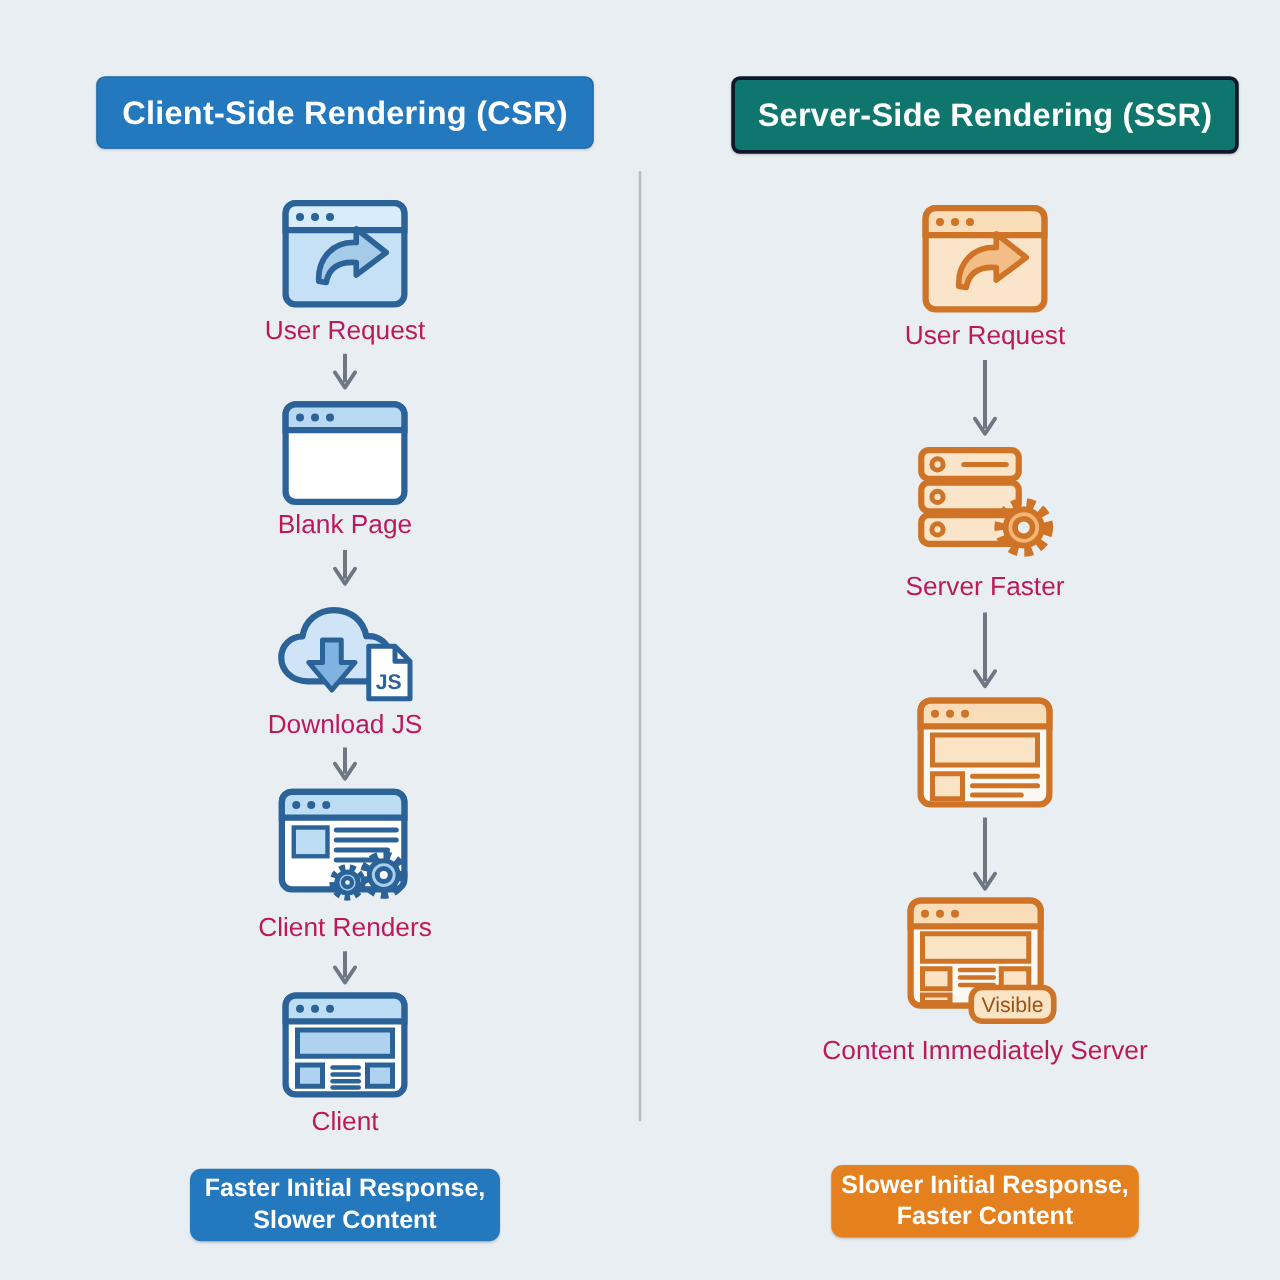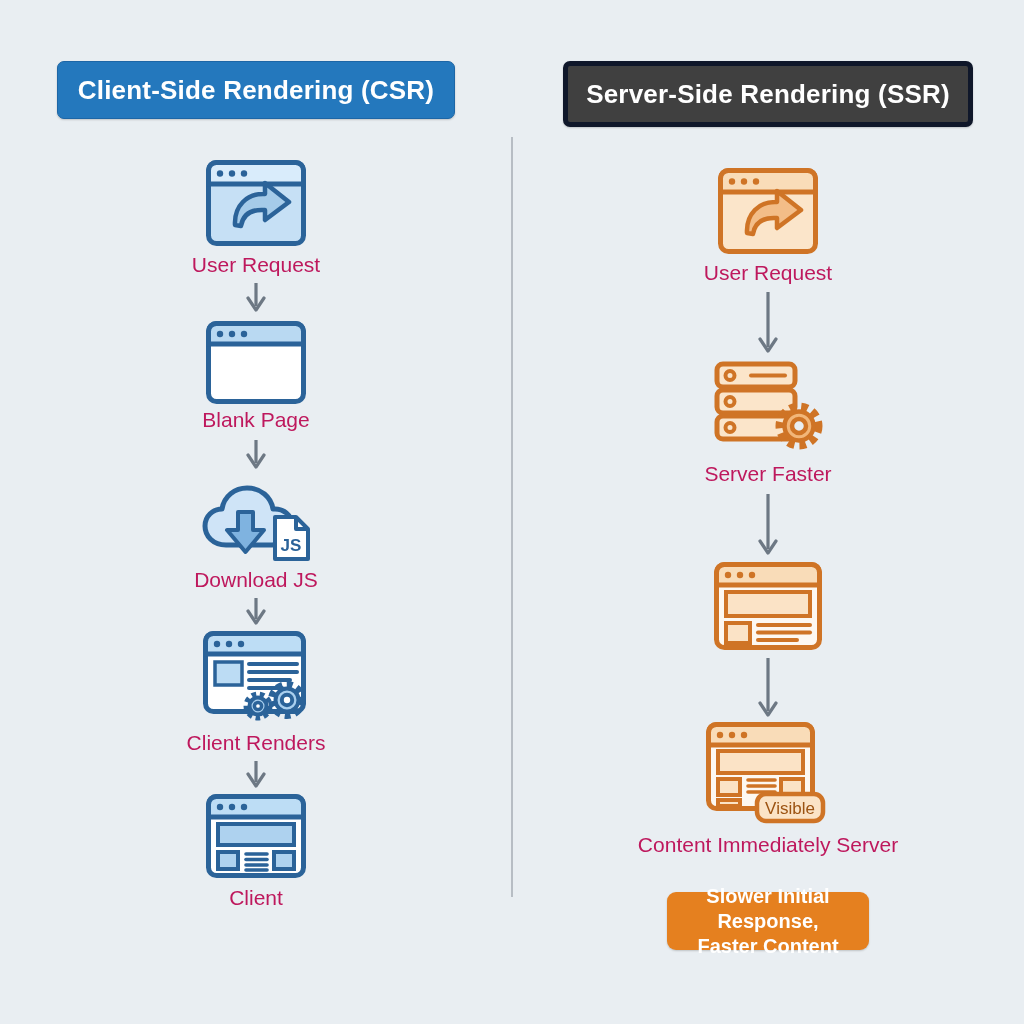--- a/index.html
+++ b/index.html
@@ -9,41 +9,41 @@
     font-family:"Liberation Sans", sans-serif;
     position:relative;overflow:hidden;
   }
   .stage{position:absolute;inset:0;}
   .divider{
     position:absolute;left:511px;top:137px;width:2px;height:760px;
     background:#b7bdc4;
   }
   .column{
     position:absolute;top:0;width:512px;height:1024px;
-    display:flex;flex-direction:column;align-items:center;
+    display:flex;flex-direction:column;align-items:center;padding-left:20px;
   }
   .column.csr{left:0;}
   .column.ssr{left:512px;}
   .header-pill{
     margin-top:61px;height:56px;display:flex;align-items:center;justify-content:center;
     border-radius:7px;color:#fff;font-weight:bold;font-size:26px;letter-spacing:.2px;
     box-shadow:0 1px 2px rgba(0,0,0,.18);
   }
   .csr .header-pill{width:396px;background:#2478bd;border:1px solid #1d66a6;}
-  .ssr .header-pill{width:400px;background:#404040;border:5px solid #0f172a;}
+  .ssr .header-pill{width:400px;background:#0f766e;border:3px solid #0f172a;}
   .step-label{
     font-size:21px;color:#be185d;line-height:26px;text-align:center;white-space:nowrap;
   }
   .summary-pill{
     height:58px;border-radius:9px;color:#fff;font-weight:bold;font-size:20px;
     display:flex;flex-direction:column;align-items:center;justify-content:center;
     line-height:25px;box-shadow:0 1px 2px rgba(0,0,0,.18);text-align:center;
   }
   .csr .summary-pill{width:248px;background:#2478bd;margin-top:24px;}
-  .ssr .summary-pill{width:202px;background:#e5801f;margin-top:34px;}
+  .ssr .summary-pill{width:246px;background:#e5801f;margin-top:78px;}
   svg{display:block;}
   .icon{flex:none;}
 </style>
 </head>
 <body>
 
 <div class="stage">
 
   <div class="divider"></div>
 
@@ -132,20 +132,24 @@
       <rect x="13" y="31" width="76" height="21" fill="#aed2ef" stroke="#2b6399" stroke-width="4"></rect>
       <rect x="13" y="59" width="20" height="17" fill="#aed2ef" stroke="#2b6399" stroke-width="4"></rect>
       <rect x="69" y="59" width="20" height="17" fill="#aed2ef" stroke="#2b6399" stroke-width="4"></rect>
       <line x1="41" y1="61" x2="62" y2="61" stroke="#2b6399" stroke-width="3.6" stroke-linecap="round"></line>
       <line x1="41" y1="66.5" x2="62" y2="66.5" stroke="#2b6399" stroke-width="3.6" stroke-linecap="round"></line>
       <line x1="41" y1="72" x2="62" y2="72" stroke="#2b6399" stroke-width="3.6" stroke-linecap="round"></line>
       <line x1="41" y1="77" x2="62" y2="77" stroke="#2b6399" stroke-width="3.6" stroke-linecap="round"></line>
     </svg>
     <div class="step-label" style="margin-top:6px">Client</div>
 
+    <div class="summary-pill">
+      <span>Faster Initial Response,</span>
+      <span>Slower Content</span>
+    </div>
   </div>
 
   <div class="column ssr">
 
     <div class="header-pill">Server-Side Rendering (SSR)</div>
 
     <svg class="icon" style="margin-top:40px" width="102" height="88" viewBox="0 0 102 88">
       <rect x="3.5" y="3.5" width="95" height="81" rx="8" fill="#fbe5ca" stroke="#cf7426" stroke-width="5"></rect>
       <path d="M11.5 3.5 H90.5 A8 8 0 0 1 98.5 11.5 V25 H3.5 V11.5 A8 8 0 0 1 11.5 3.5 Z" fill="#f9dcb8" stroke="#cf7426" stroke-width="5"></path>
       <circle cx="15" cy="14.5" r="3.2" fill="#cf7426"></circle>

